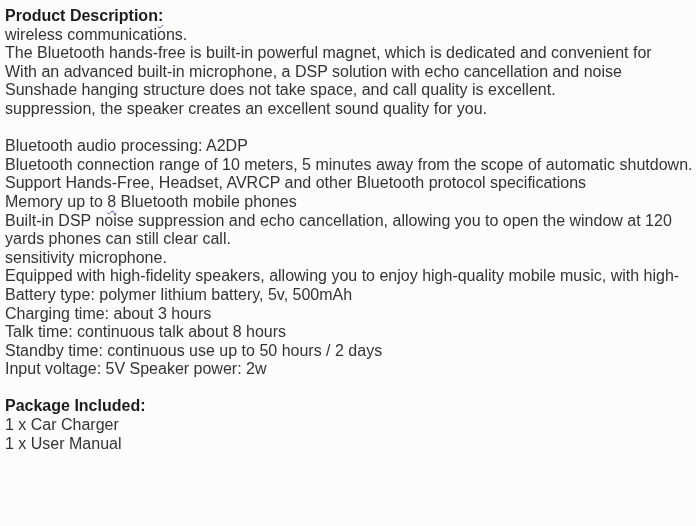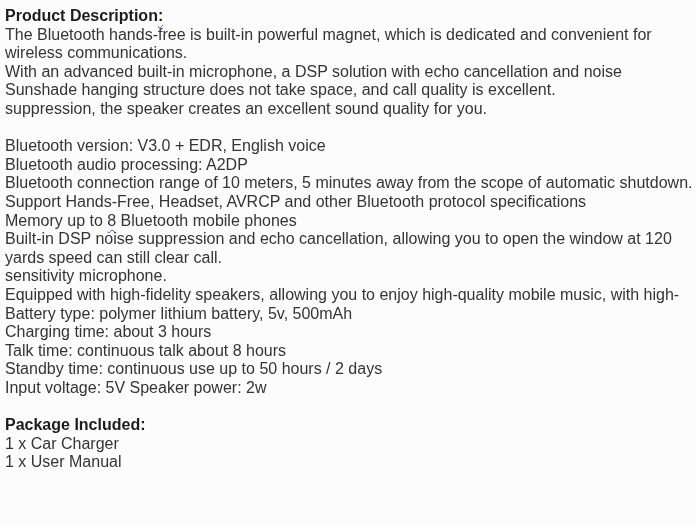--- a/index.html
+++ b/index.html
@@ -29,33 +29,32 @@
     text-decoration-thickness: 1px;
     text-underline-offset: 3px;
   }
 </style>
 </head>
 <body>
 
 <div class="page">
   <div>
       <div class="line heading"><span>Product Description</span><span class="squiggle">:</span></div>
+      <div class="line body"><span>wireless communications.</span></div>
       <div class="line body"><span>The Bluetooth hands-free is built-in powerful magnet, which is dedicated and convenient for</span></div>
-      <div class="line body"><span>wireless communications.</span></div>
       <div class="line body"><span>With an advanced built-in microphone, a DSP solution with echo cancellation and noise</span></div>
       <div class="line body"><span>Sunshade hanging structure does not take space, and call quality is excellent.</span></div>
       <div class="line body"><span>suppression, the speaker creates an excellent sound quality for you.</span></div>
       <div class="line blank"></div>
-      <div class="line body"><span>Bluetooth version: V3.0 + EDR, English voice</span></div>
       <div class="line body"><span>Bluetooth audio processing: A2DP</span></div>
       <div class="line body"><span>Bluetooth connection range of 10 meters, 5 minutes away from the scope of automatic shutdown.</span></div>
       <div class="line body"><span>Support Hands-Free, Headset, AVRCP and other Bluetooth protocol specifications</span></div>
       <div class="line body"><span>Memory up to </span><span class="squiggle">8</span><span> Bluetooth mobile phones</span></div>
       <div class="line body"><span>Built-in DSP noise suppression and echo cancellation, allowing you to open the window at 120</span></div>
-      <div class="line body"><span>yards speed can still clear call.</span></div>
+      <div class="line body"><span>yards phones can still clear call.</span></div>
       <div class="line body"><span>sensitivity microphone.</span></div>
       <div class="line body"><span>Equipped with high-fidelity speakers, allowing you to enjoy high-quality mobile music, with high-</span></div>
       <div class="line body"><span>Battery type: polymer lithium battery, 5v, 500mAh</span></div>
       <div class="line body"><span>Charging time: about 3 hours</span></div>
       <div class="line body"><span>Talk time: continuous talk about 8 hours</span></div>
       <div class="line body"><span>Standby time: continuous use up to 50 hours / 2 days</span></div>
       <div class="line body"><span>Input voltage: 5V Speaker power: 2w</span></div>
       <div class="line blank"></div>
       <div class="line heading"><span>Package Included:</span></div>
       <div class="line body"><span>1 x Car Charger</span></div>

